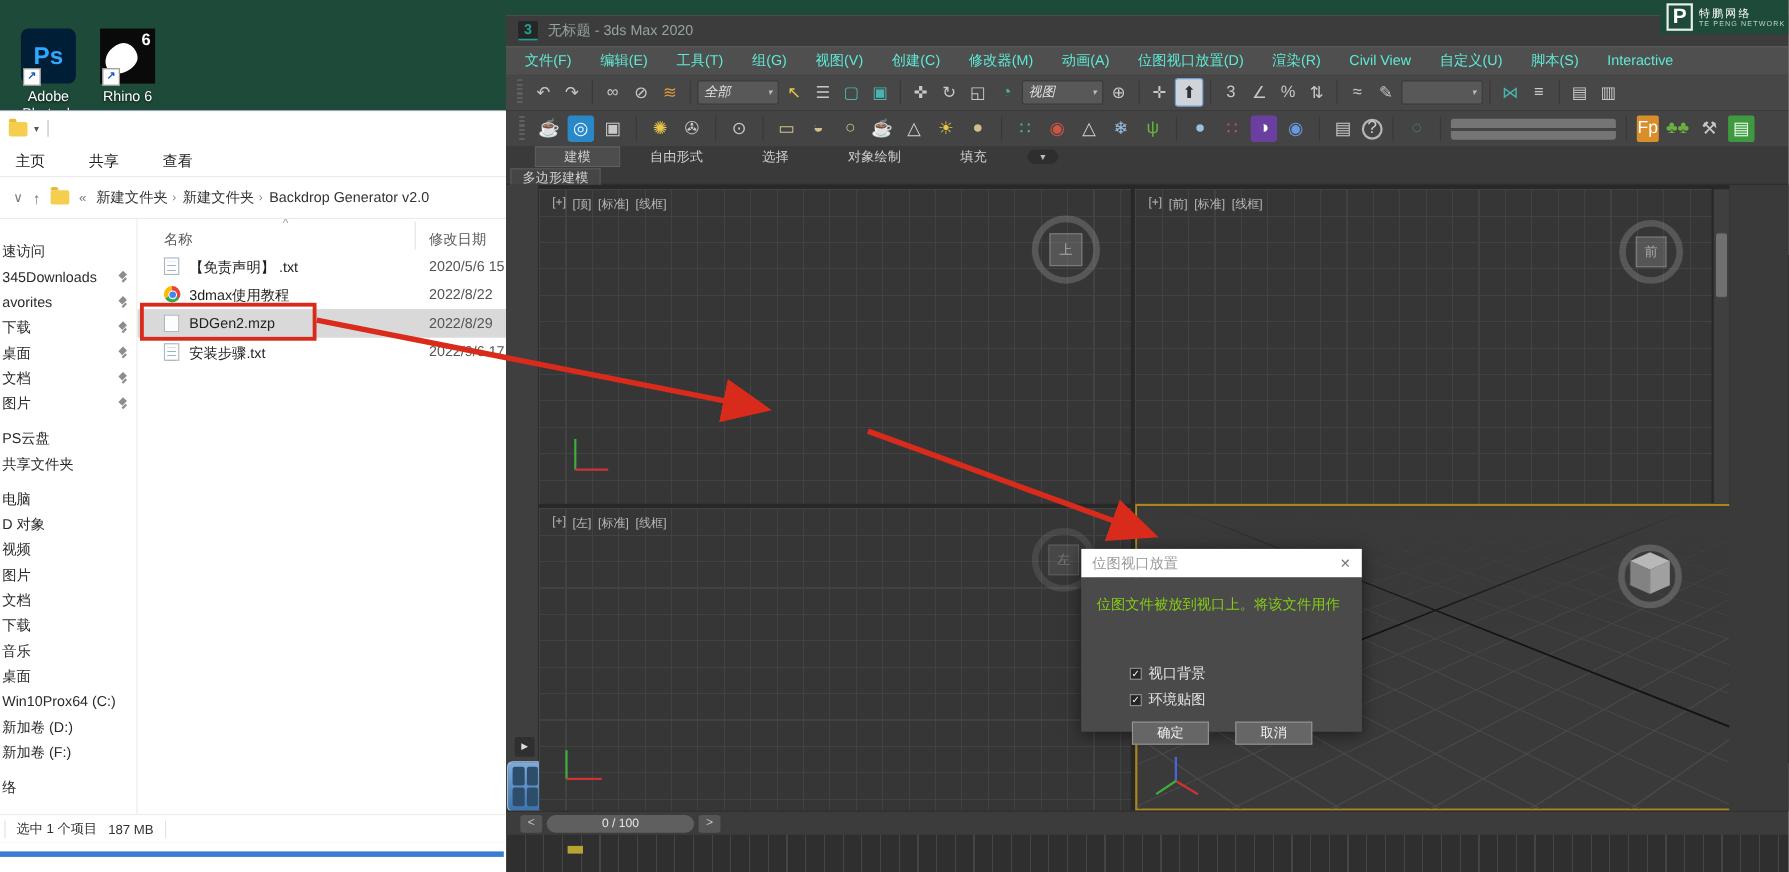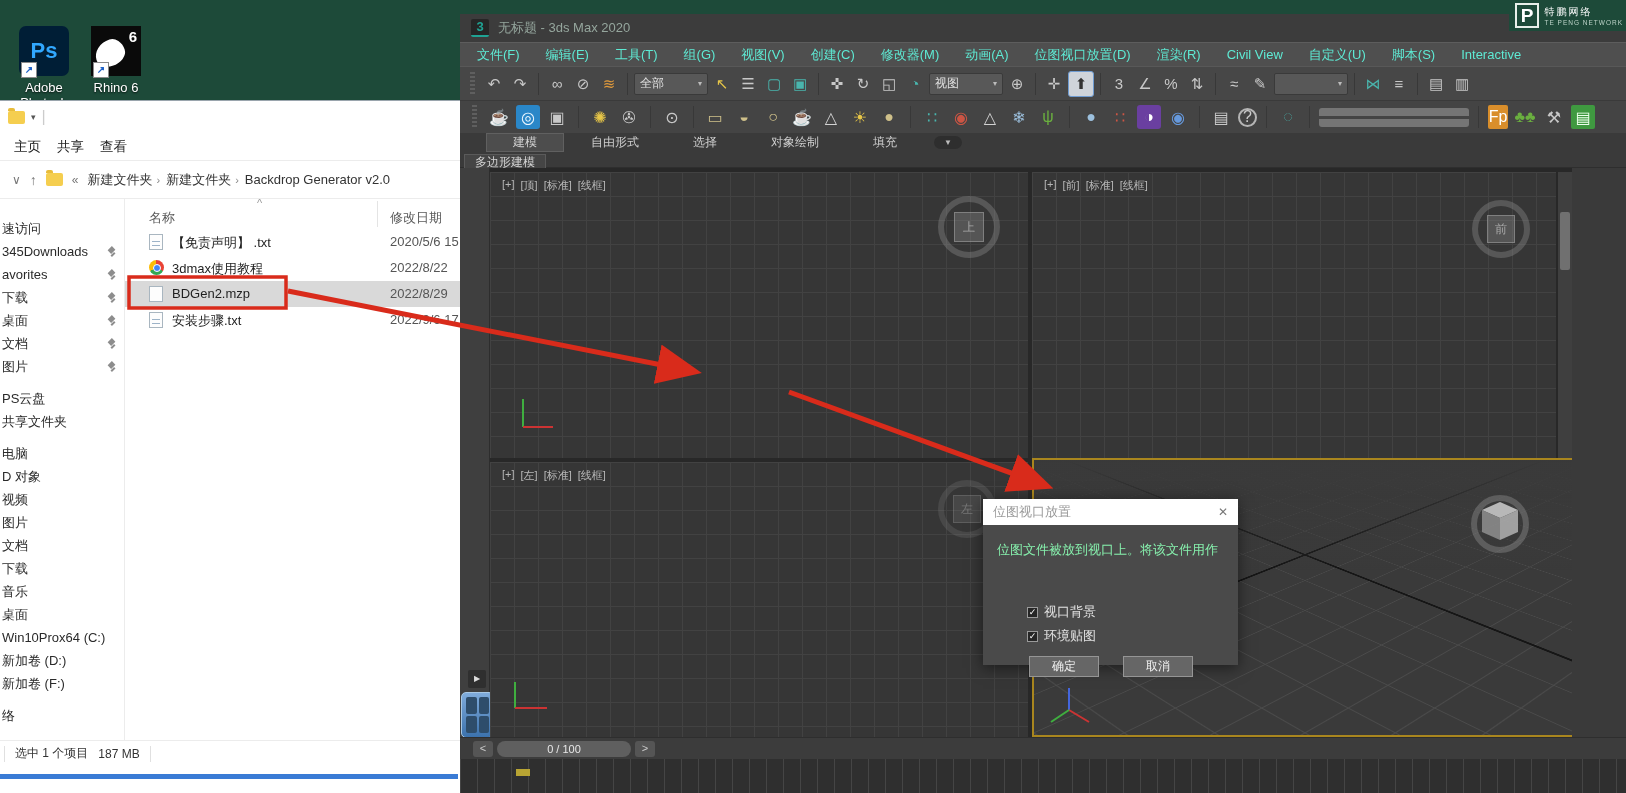--- a/index.html
+++ b/index.html
@@ -23,21 +23,21 @@
   .wm-cn{font-size:10px;letter-spacing:2px;white-space:nowrap;}
   .wm-en{font-size:6.5px;color:#bcd3c8;letter-spacing:1px;white-space:nowrap;}
 
   
   .explorer{left:0;top:100px;width:460px;height:666px;background:#fff;border-top:1px solid #9aa5ad;box-sizing:border-box;overflow:hidden;}
   .exp-titlebar{position:absolute;left:0;top:0;width:100%;height:32px;display:flex;align-items:center;gap:6px;padding-left:8px;box-sizing:border-box;}
   .icon-folder{width:17px;height:13px;background:#f5ce4f;border-radius:2px;position:relative;flex:0 0 auto;}
   .icon-folder::before{content:"";position:absolute;left:0;top:-3px;width:7px;height:3px;background:#e8bc3a;border-radius:2px 2px 0 0;}
   .exp-caret{color:#555;font-size:9px;}
   .exp-path{color:#6e6e6e;font-size:13px;white-space:nowrap;overflow:hidden;}
-  .exp-menurow{position:absolute;left:0;top:32px;width:100%;height:28px;display:flex;gap:16px;padding-left:14px;align-items:center;font-size:13.5px;color:#1f1f1f;border-bottom:1px solid #ececec;box-sizing:border-box;}
+  .exp-menurow{position:absolute;left:0;top:32px;width:100%;height:28px;display:flex;gap:40px;padding-left:14px;align-items:center;font-size:13.5px;color:#1f1f1f;border-bottom:1px solid #ececec;box-sizing:border-box;}
   .exp-addr{position:absolute;left:0;top:60px;width:100%;height:38px;display:flex;align-items:center;gap:9px;padding-left:12px;border-bottom:1px solid #ececec;box-sizing:border-box;font-size:13px;color:#333;}
   .addr-glyph{color:#777;font-size:12px;}
   .crumbs{display:flex;align-items:center;gap:4px;white-space:nowrap;overflow:hidden;}
   .crumb{display:flex;align-items:center;gap:6px;}
   .crumb-sep{color:#888;font-size:11px;}
   .crumbs span.crumb:first-of-type .crumb-sep{display:none;}
   .nav-pane{position:absolute;left:0;top:98px;bottom:26px;width:125px;border-right:1px solid #ececec;padding-top:18px;box-sizing:border-box;overflow:hidden;font-size:13px;color:#2a2a2a;}
   .nav-item{position:relative;height:23px;line-height:23px;padding-left:2px;white-space:nowrap;}
   .nav-item.gap{margin-top:9px;}
   .pin{display:none;position:absolute;right:8px;top:7px;width:10px;height:10px;}
@@ -71,21 +71,21 @@
   .max-menubar{position:absolute;left:0;top:28px;width:100%;height:24px;background:#4f4f4f;border-top:1px solid #5d5d5d;display:flex;align-items:center;padding-left:4px;box-sizing:border-box;}
   .menu-it{padding:0 13px;font-size:13px;color:#5eead4;line-height:24px;white-space:nowrap;}
   .toolbar{position:absolute;left:0;width:100%;display:flex;align-items:center;box-sizing:border-box;}
   .tb1{top:52px;height:34px;background:#474747;border-top:1px solid #585858;padding-left:10px;gap:2px;}
   .tb2{top:86px;height:33px;background:#444;border-top:1px solid #3a3a3a;padding-left:12px;gap:5px;}
   .tb-handle{width:5px;height:24px;margin-right:5px;background:repeating-linear-gradient(to bottom,#5f5f5f 0 2px,transparent 2px 4px);}
   .tb-item{position:relative;min-width:24px;height:24px;display:flex;align-items:center;justify-content:center;font-size:15px;color:#c8c8c8;flex:0 0 auto;}
   .tb2 .tb-item{font-size:16px;}
   .tb-item.sep{min-width:1px;width:1px;height:22px;background:#383838;margin:0 4px;}
   .tb-item .dd-label,.tb-item .dd-caret{display:none;}
-  .tb-item.dd{min-width:62px;height:20px;background:#585858;border:1px solid #3a3a3a;border-radius:2px;padding:0 5px;justify-content:space-between;gap:6px;}
+  .tb-item.dd{min-width:62px;height:20px;background:#585858;border:1px solid #3a3a3a;border-radius:2px;padding:0 5px;justify-content:space-between;gap:6px;font-style:italic;}
   .tb-item.dd .dd-label{display:inline;font-size:12px;color:#e0e0e0;white-space:pre;}
   .tb-item.dd .dd-caret{display:inline;font-size:8px;color:#bbb;}
   [data-cls="teal"]{color:#49b5ad;}
   [data-cls="orange"]{color:#e09a3c;}
   [data-cls="yellow"]{color:#e7c648;}
   [data-cls="khaki"]{color:#cfc08a;}
   [data-cls="green"]{color:#6aaf3f;}
   [data-cls="red"]{color:#cc5544;}
   [data-cls="blue"]{color:#6699dd;}
   [data-cls="lightblue"]{color:#9cc0de;}
@@ -135,21 +135,21 @@
   .persp-fade{position:absolute;left:0;top:0;right:0;height:110px;background:linear-gradient(#3a3a3a,rgba(58,58,58,0));}
   .vz-scroll{position:absolute;left:1098px;top:4px;width:14px;height:286px;background:#3f3f3f;}
   .vz-thumb{position:absolute;left:2px;top:40px;width:10px;height:58px;background:#707070;border-radius:2px;}
   .vz-rightfill{position:absolute;left:1112px;top:0;width:54px;height:100%;background:#3a3a3a;}
   .tripod{position:absolute;z-index:4;}
   
   .dialog{position:absolute;left:523px;top:331px;width:255px;height:166px;z-index:30;box-shadow:0 3px 14px rgba(0,0,0,.5);}
   .dlg-title{height:26px;background:#fff;color:#9a9a9a;font-size:13px;display:flex;align-items:center;padding:0 10px;}
   .dlg-close{margin-left:auto;color:#777;font-size:12px;}
   .dlg-body{position:absolute;left:0;top:26px;right:0;bottom:0;background:#4a4a4a;}
-  .dlg-msg{padding:16px 0 0 14px;font-size:13px;color:#86efac;}
+  .dlg-msg{padding:16px 0 0 14px;font-size:13px;color:#84cc16;}
   .dlg-opts{position:absolute;left:44px;top:78px;display:flex;flex-direction:column;gap:6px;}
   .opt{display:flex;align-items:center;gap:6px;font-size:13px;color:#e2e2e2;}
   .cb{width:11px;height:11px;background:#262626;border:1px solid #9a9a9a;box-sizing:border-box;color:#fff;font-size:9px;line-height:9px;text-align:center;}
   .cb.checked::before{content:"✓";}
   .dlg-btn{position:absolute;top:131px;width:70px;height:21px;background:#666;border:1px solid #959595;color:#f2f2f2;font-size:12px;text-align:center;line-height:19px;box-sizing:border-box;}
   .btn-ok{left:46px;}
   .btn-cancel{left:140px;}
   
   .timeline{position:absolute;left:0;top:723px;width:100%;height:22px;background:#3c3c3c;border-top:1px solid #2e2e2e;box-sizing:border-box;}
   .tl-btn{position:absolute;top:3px;width:20px;height:16px;background:#555;border-radius:3px;color:#ccc;font-size:11px;text-align:center;line-height:15px;}

